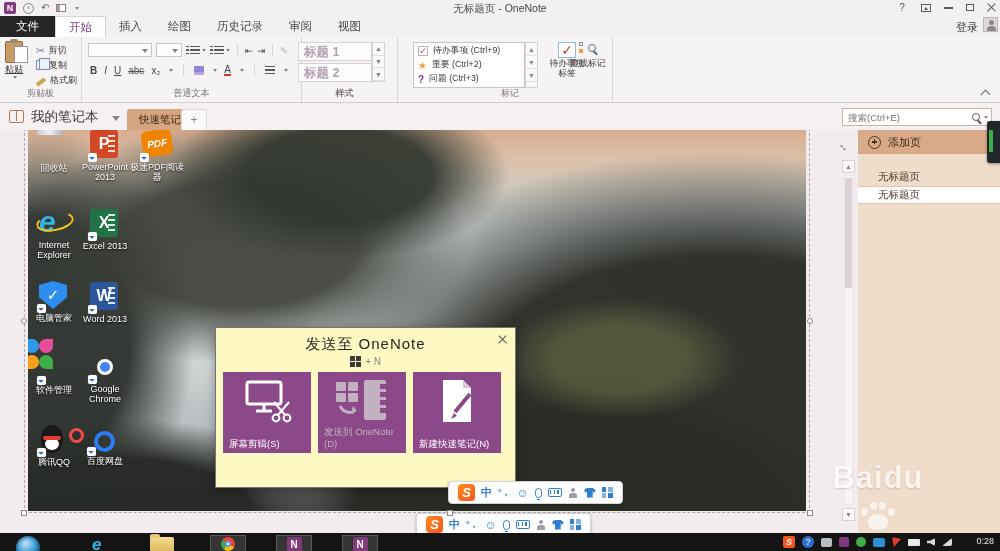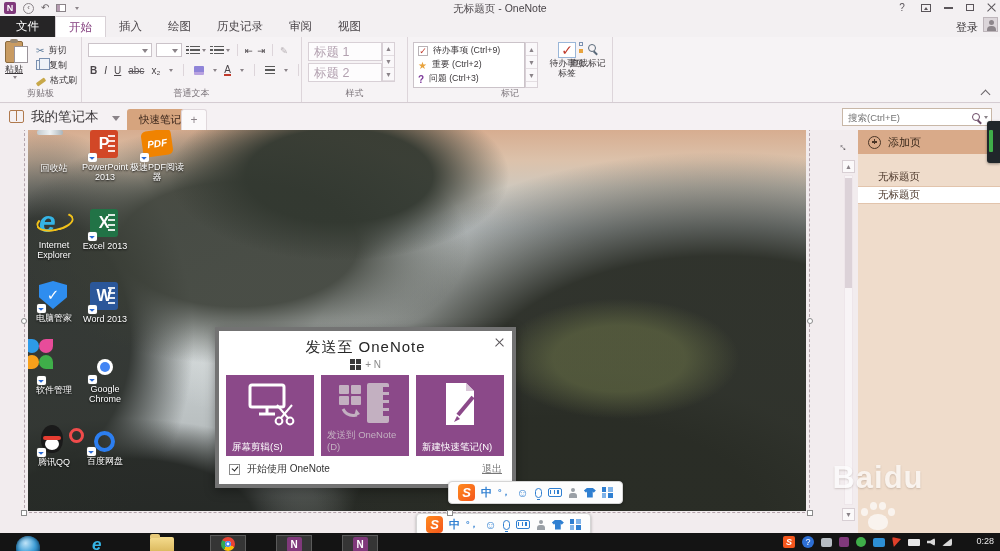--- a/index.html
+++ b/index.html
@@ -128,21 +128,21 @@
   .ic-qq{position:relative;width:26px;height:30px;margin:0 auto;}
   .ic-qq .bd{position:absolute;left:2px;top:0;width:22px;height:28px;background:#1a1a1a;border-radius:50% 50% 46% 46%;}
   .ic-qq .bl{position:absolute;left:6px;top:13px;width:14px;height:12px;background:#fff;border-radius:50%;}
   .ic-qq .sf{position:absolute;left:4px;top:11px;width:18px;height:4px;background:#e63c31;border-radius:2px;}
   .ic-pan{width:32px;height:32px;background:#fff;border-radius:7px;position:relative;box-shadow:0 1px 2px rgba(0,0,0,.4);}
   .ic-pan::before{content:"";position:absolute;left:5px;top:9px;width:13px;height:13px;border:4px solid #2c7ef0;border-radius:50%;}
   .ic-pan::after{content:"";position:absolute;right:5px;top:6px;width:9px;height:9px;border:3.4px solid #f04b4b;border-radius:50%;}
   .ic-pdf{width:30px;height:26px;background:#f08300;border-radius:5px;display:flex;align-items:center;justify-content:center;color:#fff;font-weight:bold;font-style:italic;font-size:10px;transform:rotate(-8deg);}
 
   
-  .dlg{position:absolute;left:187px;top:197px;width:301px;height:161px;background:#ffffff;border:4px solid #737373;box-shadow:0 3px 10px rgba(0,0,0,.35);}
+  .dlg{position:absolute;left:187px;top:197px;width:301px;height:161px;background:#fef9c3;border:1px solid #737373;box-shadow:0 3px 10px rgba(0,0,0,.35);}
   .dlg-title{position:absolute;left:0;top:7px;width:100%;text-align:center;font-size:15px;color:#262626;letter-spacing:1px;}
   .dlg-x{position:absolute;right:9px;top:7px;font-size:11px;color:#6a6a6a;}
   .dlg-sc{position:absolute;left:0;top:28px;width:100%;display:flex;align-items:center;justify-content:center;gap:4px;font-size:10px;color:#8a8a8a;}
   .winlogo2{display:inline-grid;grid-template-columns:5px 5px;grid-template-rows:5px 5px;gap:1.2px;}
   .winlogo2 i{background:#3a3a3a;}
   .tiles{position:absolute;left:7px;top:44px;display:flex;gap:7px;}
   .tile{width:88px;height:81px;background:#8b4989;position:relative;color:#fff;padding-left:16px;}
   .tile .tl{position:absolute;left:6px;bottom:4px;font-size:9.5px;line-height:1.2;text-align:left;}
   .tile.dis{color:#c3b0c1;}
   .tile svg{position:absolute;left:50%;top:6px;transform:translateX(-50%);}
@@ -306,21 +306,21 @@
           <span class="caret"></span>
         <span class="rsep"></span>
         <span class="ic-lines"></span>
           <span class="caret"></span>
         <span class="rsep"></span>
         <span class="mini">✕</span>
       </div>
       <div class="glabel">普通文本</div>
     </div>
 
-    <div class="rgroup" style="left:302px;width:106px;">
+    <div class="rgroup" style="left:292px;width:106px;font-weight:bold;">
       <div style="position:absolute;left:6px;top:5px;display:flex;">
         <div style="display:flex;flex-direction:column;gap:2px;">
           <div class="stylebox">标题 1</div>
           <div class="stylebox">标题 2</div>
         </div>
         <div class="arrcol" style="height:40px;">
           <span>▲</span>
           <span>▼</span>
           <span>▼</span>
         </div>
@@ -497,25 +497,20 @@
           <div class="tile">
             <svg width="48" height="46" viewBox="0 0 48 46">
               <path d="M10 2 h20 l8 8 v34 h-28 z" fill="#fff"></path>
               <path d="M30 2 l8 8 h-8 z" fill="#d9c6d8"></path>
               <line x1="37" y1="16" x2="22" y2="34" stroke="#8b4989" stroke-width="4"></line>
               <path d="M21 35 l-3 6 6 -3 z" fill="#8b4989"></path>
             </svg>
             <span class="tl">新建快速笔记(N)</span>
           </div>
         </div>
-        <div class="dlg-foot">
-          <span class="cb"></span>
-          <span>开始使用 OneNote</span>
-          <span class="exitlink">退出</span>
-        </div>
       </div>
 
       <div class="imebar" style="left:420px;top:351px;">
         <span class="slogo">S</span>
         <span class="imeblue">中</span>
         <span class="imeblue" style="font-size:9px;">°，</span>
         <span class="imeblue" style="font-size:12px;">☺</span>
         <span class="i-mic"></span>
         <span class="i-kbd"></span>
         <span class="i-person"></span>

